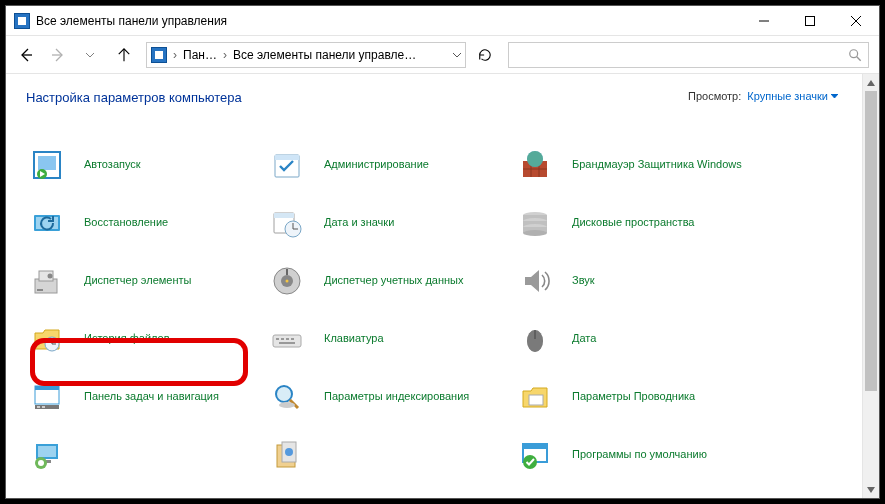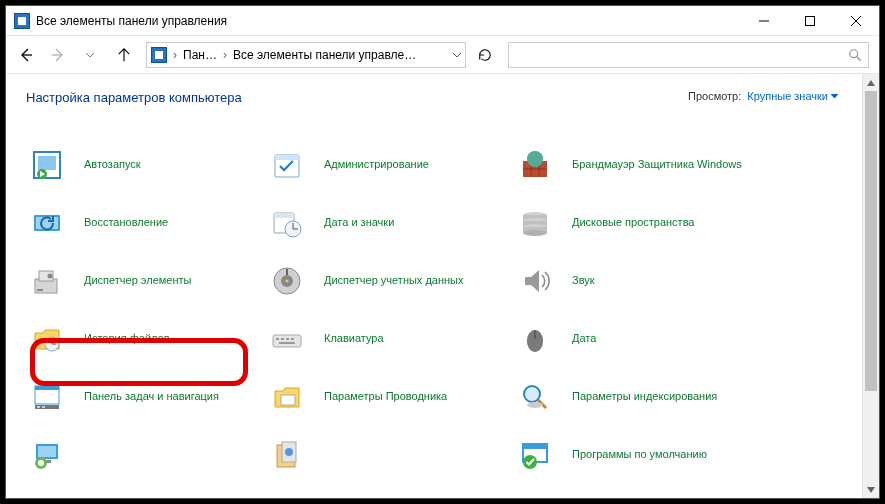--- a/index.html
+++ b/index.html
@@ -293,35 +293,35 @@
                 <rect x="4" y="24" width="24" height="4" fill="#777"></rect>
                 <rect x="6" y="25" width="3" height="2" fill="#ccc"></rect>
                 <rect x="11" y="25" width="3" height="2" fill="#ccc"></rect>
               </svg>
           </span>
           <span class="label">Панель задач и навигация</span>
         </div>
         <div class="item">
           <span class="icon">
             <svg width="32" height="32">
-                <path d="M4 10 L12 10 L14 7 L28 7 L28 26 L4 26 Z" fill="#f7d66b" stroke="#d4a91e"></path>
-                <rect x="10" y="14" width="14" height="10" fill="#fff" stroke="#aaa"></rect>
-              </svg>
-          </span>
-          <span class="label">Параметры Проводника</span>
-        </div>
-        <div class="item">
-          <span class="icon">
-            <svg width="32" height="32">
                 <circle cx="13" cy="13" r="8" fill="#d9edf7" stroke="#2a84c5" stroke-width="2"></circle>
                 <line x1="19" y1="19" x2="27" y2="27" stroke="#c0872d" stroke-width="3"></line>
                 <path d="M8 24 a8 3 0 1 0 16 0 a8 3 0 1 0 -16 0" fill="#ccc"></path>
               </svg>
           </span>
           <span class="label">Параметры индексирования</span>
+        </div>
+        <div class="item">
+          <span class="icon">
+            <svg width="32" height="32">
+                <path d="M4 10 L12 10 L14 7 L28 7 L28 26 L4 26 Z" fill="#f7d66b" stroke="#d4a91e"></path>
+                <rect x="10" y="14" width="14" height="10" fill="#fff" stroke="#aaa"></rect>
+              </svg>
+          </span>
+          <span class="label">Параметры Проводника</span>
         </div>
 
         <div class="item">
           <span class="icon">
             <svg width="32" height="32">
                 <rect x="5" y="5" width="22" height="15" fill="#3aa0d8"></rect>
                 <rect x="7" y="7" width="18" height="11" fill="#9dd3f0"></rect>
                 <rect x="12" y="21" width="8" height="3" fill="#888"></rect>
                 <circle cx="10" cy="24" r="6" fill="#6fb85a"></circle>
                 <circle cx="10" cy="24" r="3" fill="#fff"></circle>

